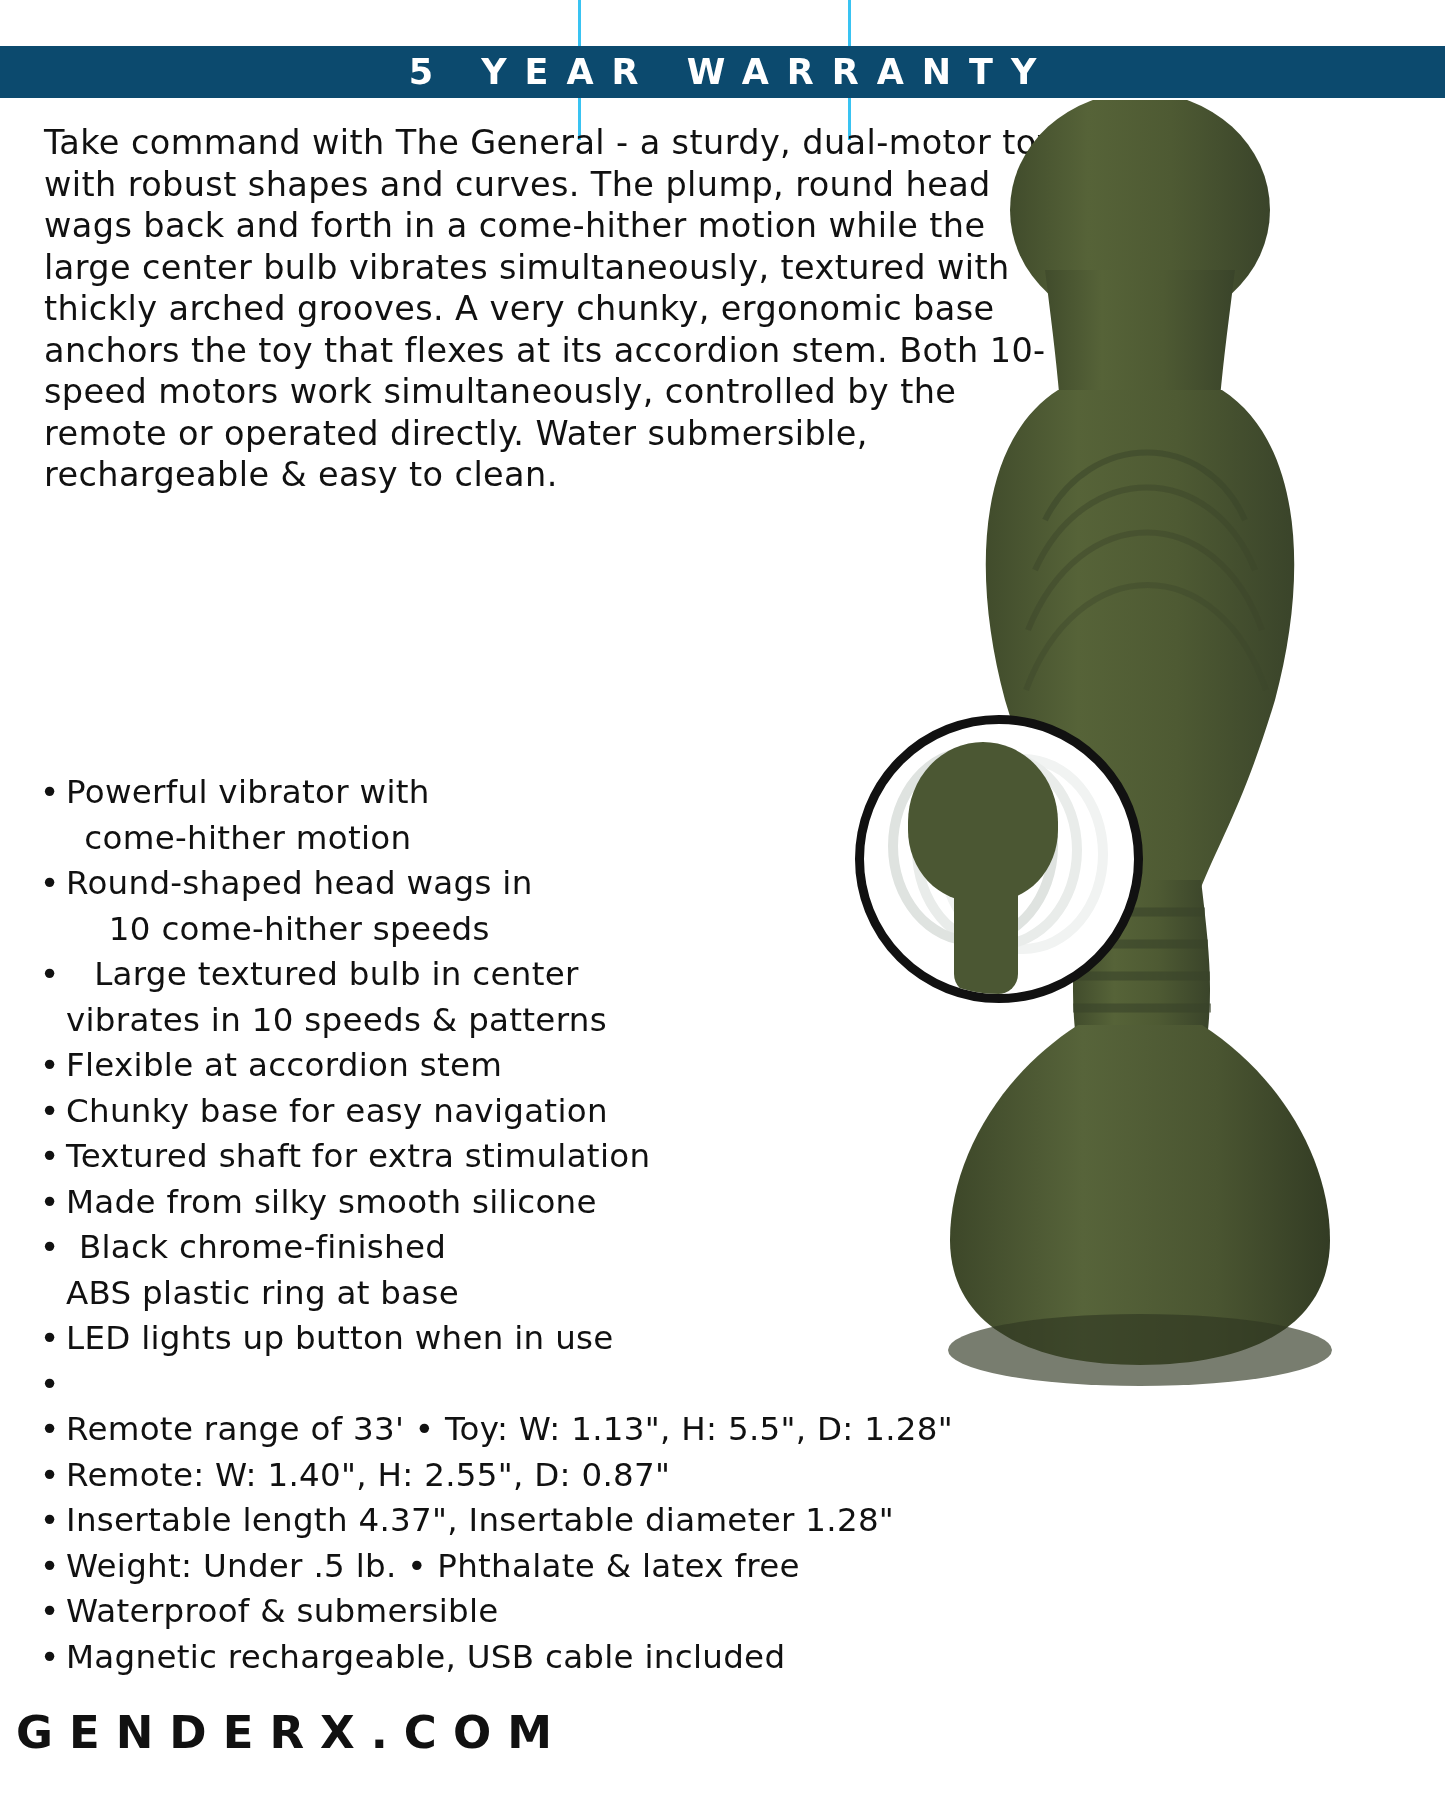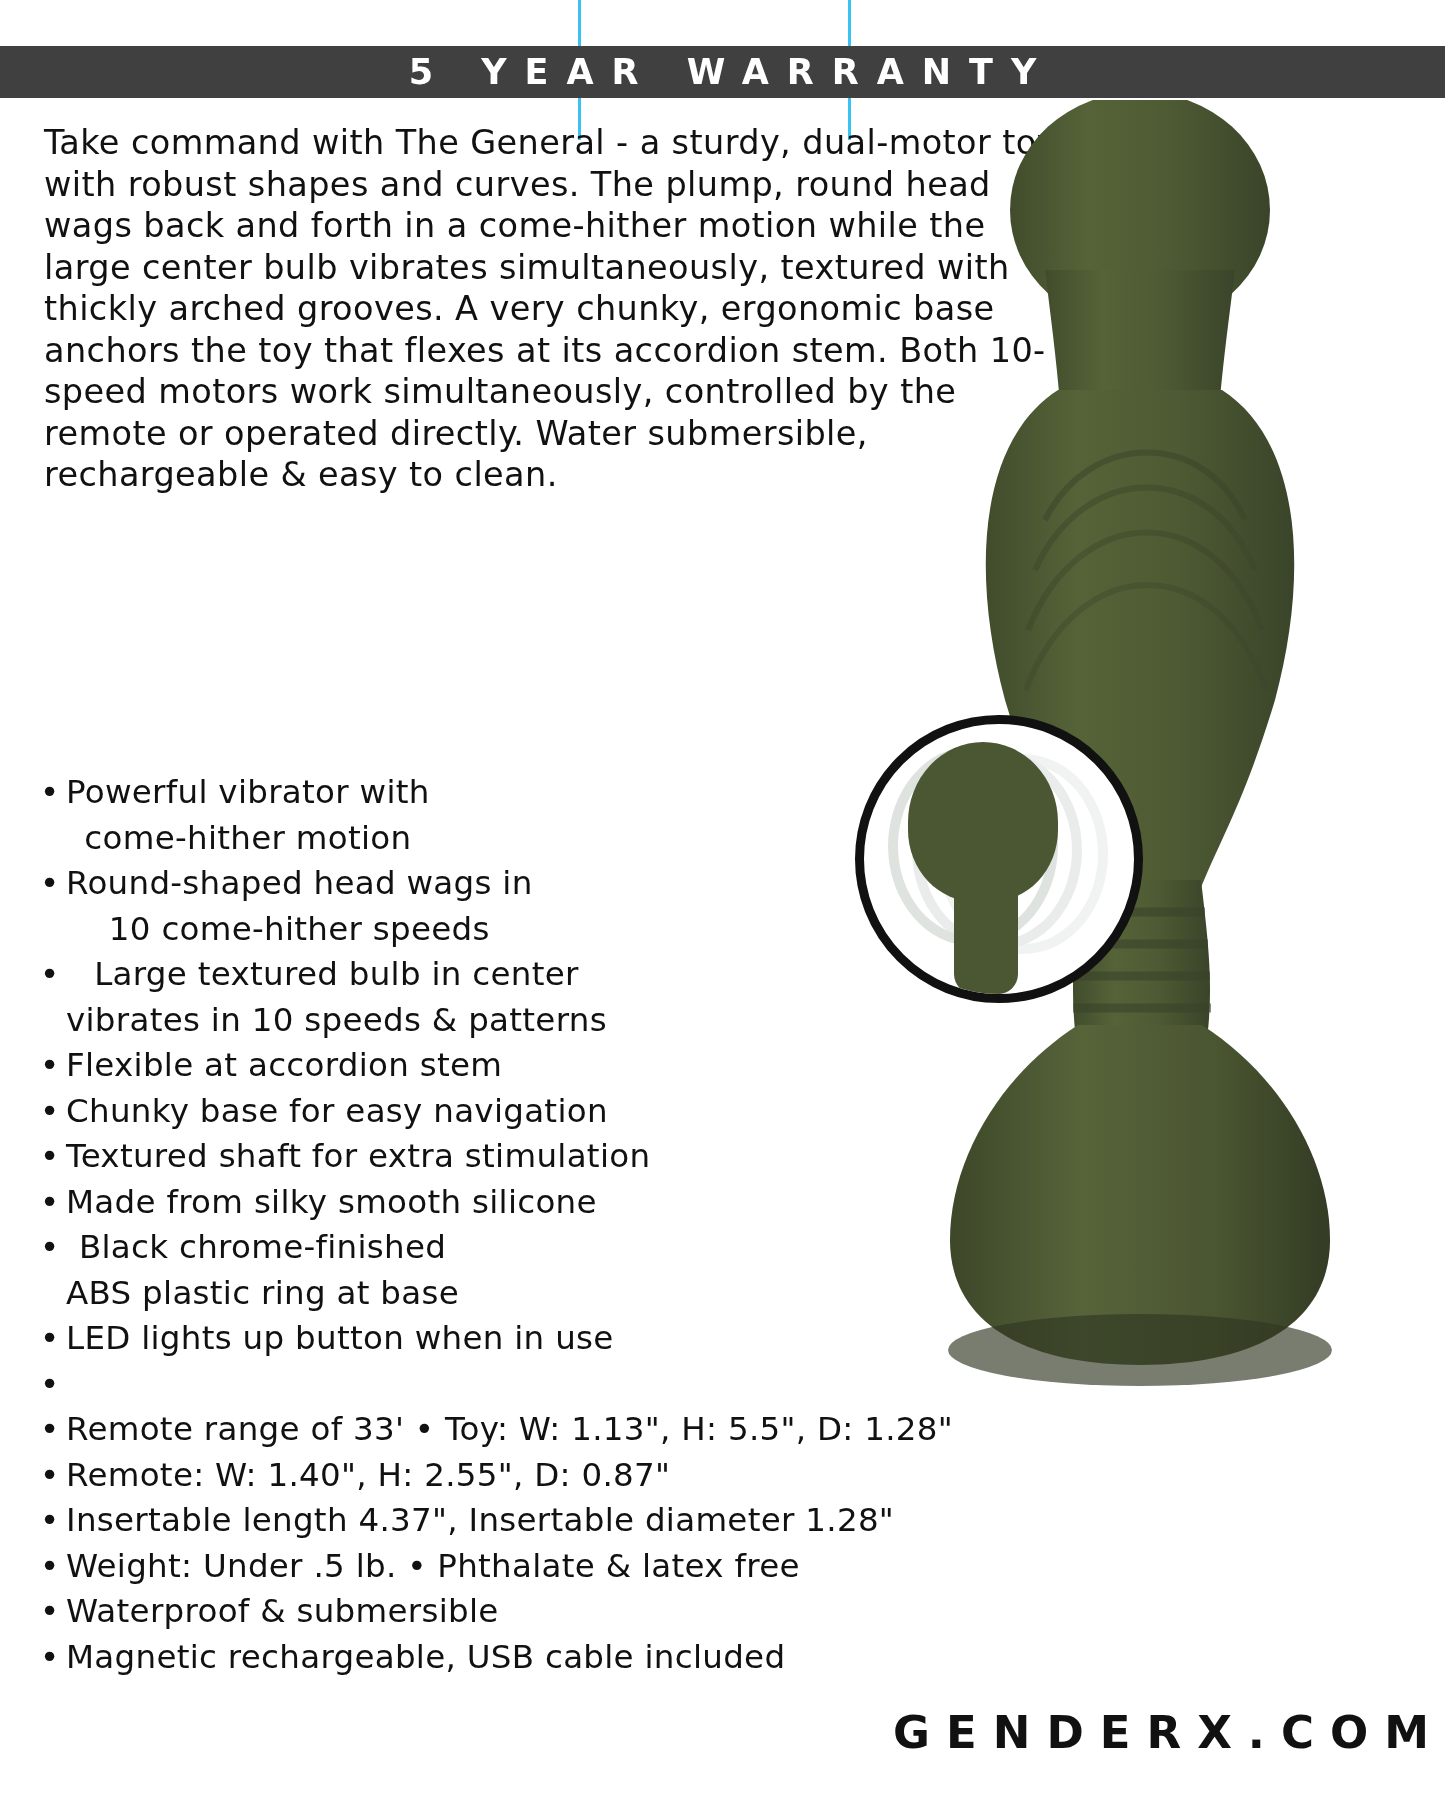--- a/index.html
+++ b/index.html
@@ -15,21 +15,21 @@
     overflow: hidden;
   }
 
   
   .warranty-bar {
     position: absolute;
     left: 0;
     top: 46px;
     width: 1445px;
     height: 52px;
-    background: #404040;
+    background: #0c4a6e;
     color: #ffffff;
     display: flex;
     align-items: center;
     justify-content: center;
   }
   .warranty-bar .txt {
     font-size: 35px;
     letter-spacing: 18px;
     font-weight: bold;
     text-indent: 18px;
@@ -84,21 +84,21 @@
     white-space: pre-line;
     text-align: center;
   }
 
   
   .footer {
     position: absolute;
     left: 0;
     top: 1706px;
     width: 1445px;
-    text-align: right;
+    text-align: left;
     font-size: 45px;
     letter-spacing: 16px;
     font-weight: bold;
     color: #111111;
     text-indent: 16px;
   }
 
   
   .product-area {
     position: absolute;

